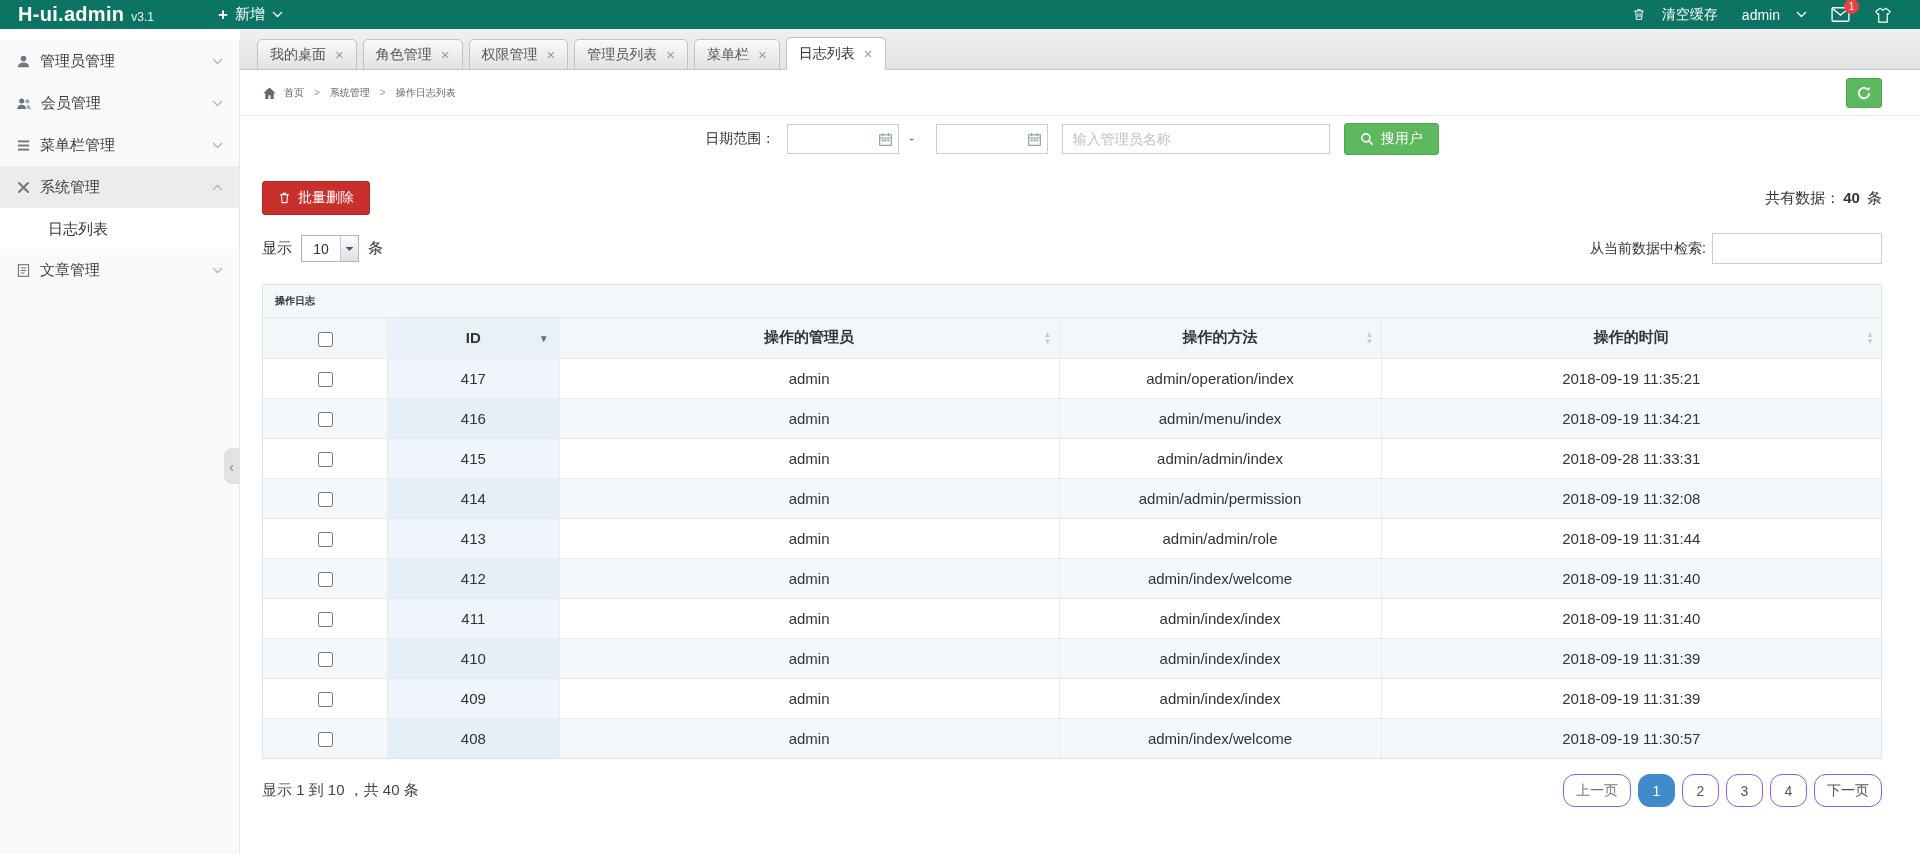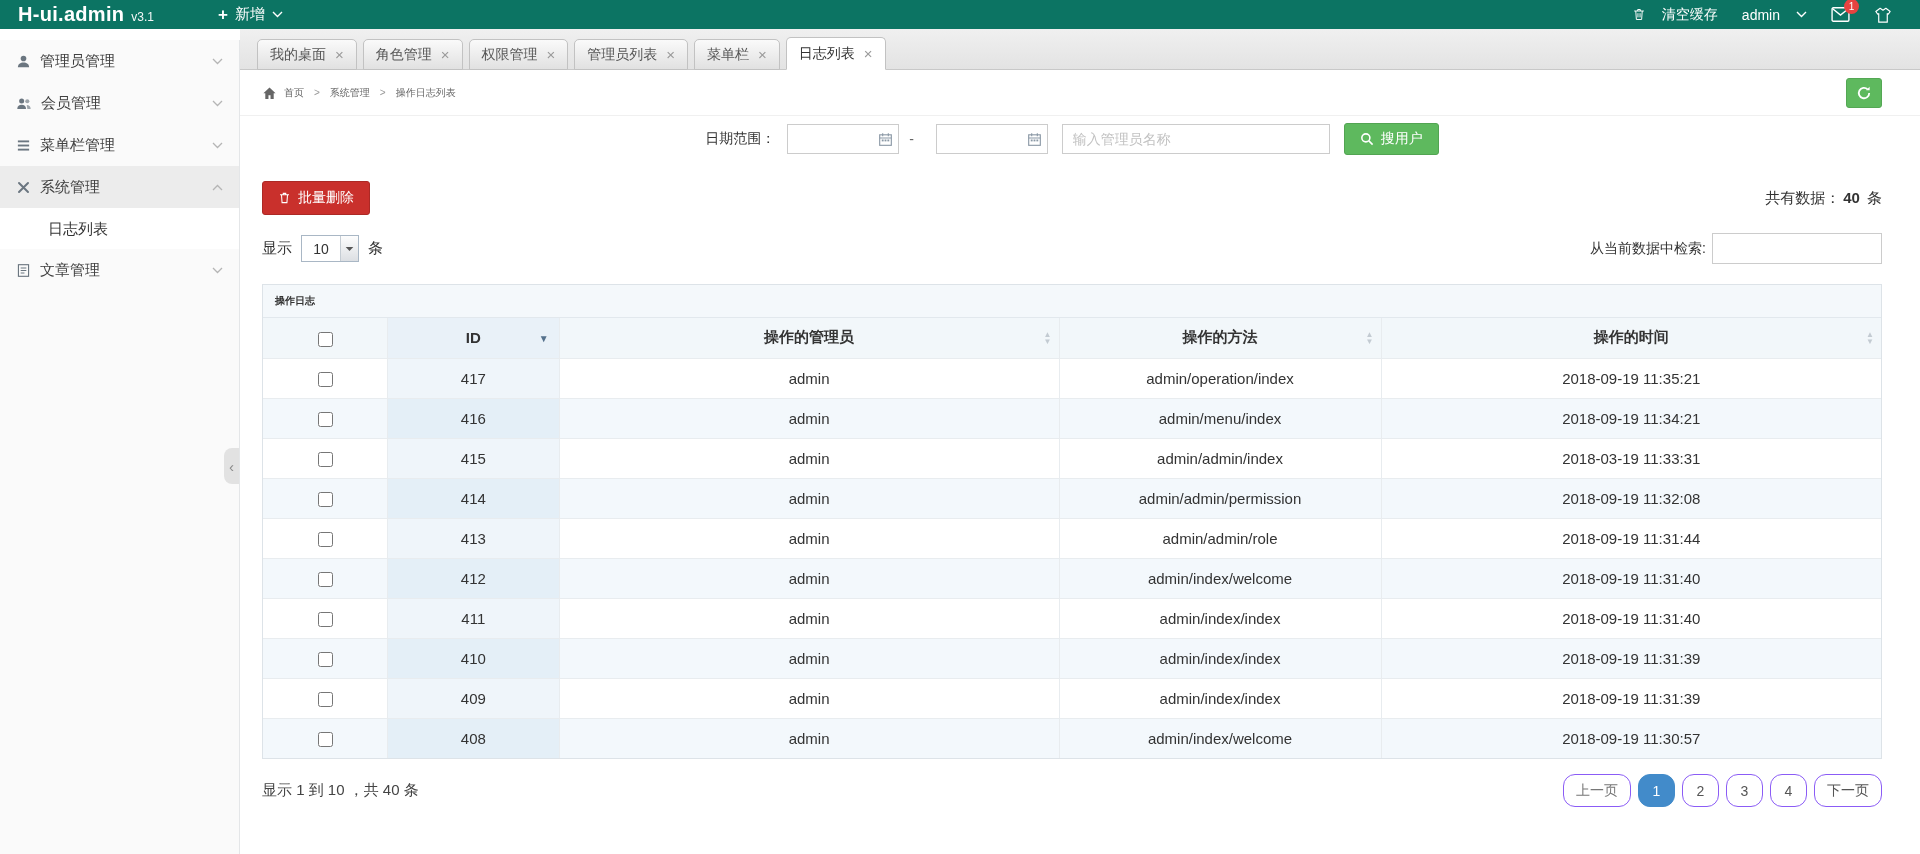--- a/index.html
+++ b/index.html
@@ -406,21 +406,21 @@
     <td class="sorted">416</td>
     <td>admin</td>
     <td>admin/menu/index</td>
     <td>2018-09-19 11:34:21</td>
   </tr>
             <tr class="log-row">
     <td><input type="checkbox" style=""></td>
     <td class="sorted">415</td>
     <td>admin</td>
     <td>admin/admin/index</td>
-    <td>2018-03-19 11:33:31</td>
+    <td>2018-09-28 11:33:31</td>
   </tr>
             <tr class="log-row stripe">
     <td><input type="checkbox" style=""></td>
     <td class="sorted">414</td>
     <td>admin</td>
     <td>admin/admin/permission</td>
     <td>2018-09-19 11:32:08</td>
   </tr>
             <tr class="log-row">
     <td><input type="checkbox" style=""></td>

